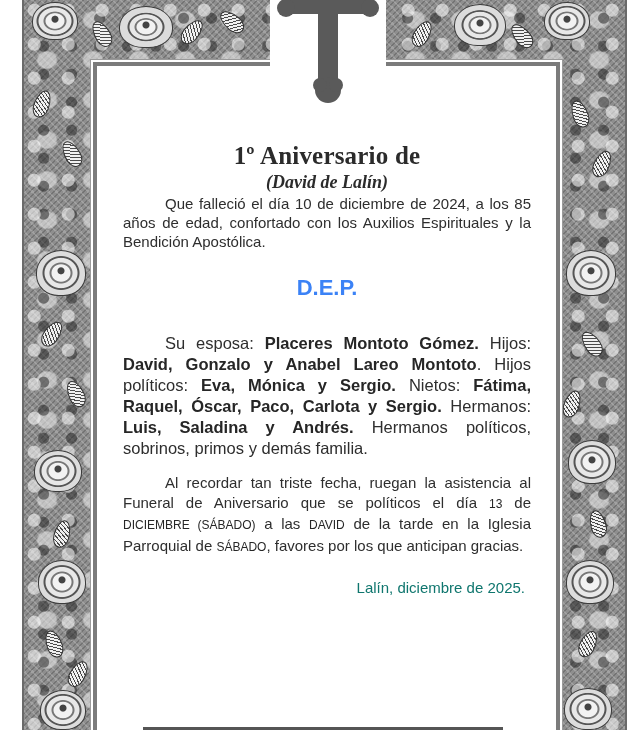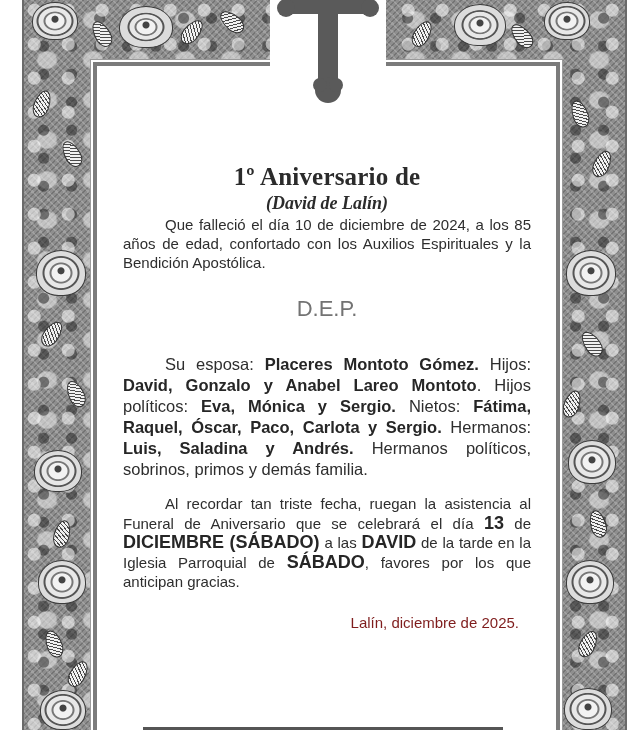--- a/index.html
+++ b/index.html
@@ -88,21 +88,21 @@
     left: 276px;
     top: 0;
     width: 104px;
     height: 104px;
   }
 
   
   .content {
     position: absolute;
     left: 123px;
-    top: 163px;
+    top: 142px;
     width: 408px;
   }
   .anniv {
     font-family: "Liberation Serif", serif;
     font-weight: bold;
     font-size: 25px;
     text-align: center;
     margin: 0;
     color: #2b2b2b;
     letter-spacing: 0.2px;
@@ -130,43 +130,43 @@
   .para {
     font-size: 15px;
     line-height: 19px;
     text-align: justify;
     text-indent: 42px;
     margin: 0;
     color: #2e2e2e;
   }
   .p1 { }
   .dep {
-    font-weight: normal;
+    font-weight: bold;
     font-size: 22px;
     text-align: center;
     margin: 24px 0 0 0;
-    color: #737373;
+    color: #3b82f6;
   }
   .p2 {
     font-size: 16.5px;
     line-height: 21px;
     margin-top: 32px;
   }
   .p3 {
     margin-top: 14px;
     font-size: 15px;
     line-height: 19.5px;
   }
-  .p3 .big { font-weight: bold; font-size: 18px; }
+  .p3 .big { font-weight: normal; font-size: 12px; }
   b { font-weight: bold; color: #262626; }
   .signoff {
     font-size: 15px;
     text-align: right;
-    margin: 22px 12px 0 0;
-    color: #7f1d1d;
+    margin: 22px 6px 0 0;
+    color: #0f766e;
   }
   .bottom-bar {
     position: absolute;
     left: 143px;
     top: 727px;
     width: 360px;
     height: 4px;
     background: #555;
   }
 </style>
@@ -229,18 +229,18 @@
 <div class="content">
   <p class="anniv">1º Aniversario de</p>
   <p class="sub">(David de Lalín)</p>
 
   <p class="para p1">Que falleció el día 10 de diciembre de 2024, a los 85 años de edad, confortado con los Auxilios Espirituales y la Bendición Apostólica.</p>
 
   <p class="dep">D.E.P.</p>
 
   <p class="para p2"><span>Su esposa: </span><b>Placeres Montoto Gómez.</b><span> Hijos: </span><b>David, Gonzalo y Anabel Lareo Montoto</b><span>. Hijos políticos: </span><b>Eva, Mónica y Sergio.</b><span> Nietos: </span><b>Fátima, Raquel, Óscar, Paco, Carlota y Sergio.</b><span> Hermanos: </span><b>Luis, Saladina y Andrés.</b><span> Hermanos políticos, sobrinos, primos y demás familia.</span></p>
 
-  <p class="para p3"><span>Al recordar tan triste fecha, ruegan la asistencia al Funeral de Aniversario que se celebrará el día </span><b class="big">13</b><span> de </span><b class="big">DICIEMBRE (SÁBADO)</b><span> a las </span><b class="big">DAVID</b><span> de la tarde en la Iglesia Parroquial de </span><b class="big">SÁBADO</b><span>, favores por los que anticipan gracias.</span></p>
+  <p class="para p3"><span>Al recordar tan triste fecha, ruegan la asistencia al Funeral de Aniversario que se políticos el día </span><b class="big">13</b><span> de </span><b class="big">DICIEMBRE (SÁBADO)</b><span> a las </span><b class="big">DAVID</b><span> de la tarde en la Iglesia Parroquial de </span><b class="big">SÁBADO</b><span>, favores por los que anticipan gracias.</span></p>
 
   <p class="signoff">Lalín, diciembre de 2025.</p>
 </div>
 
 <div class="bottom-bar"></div>
 
 </body></html>

